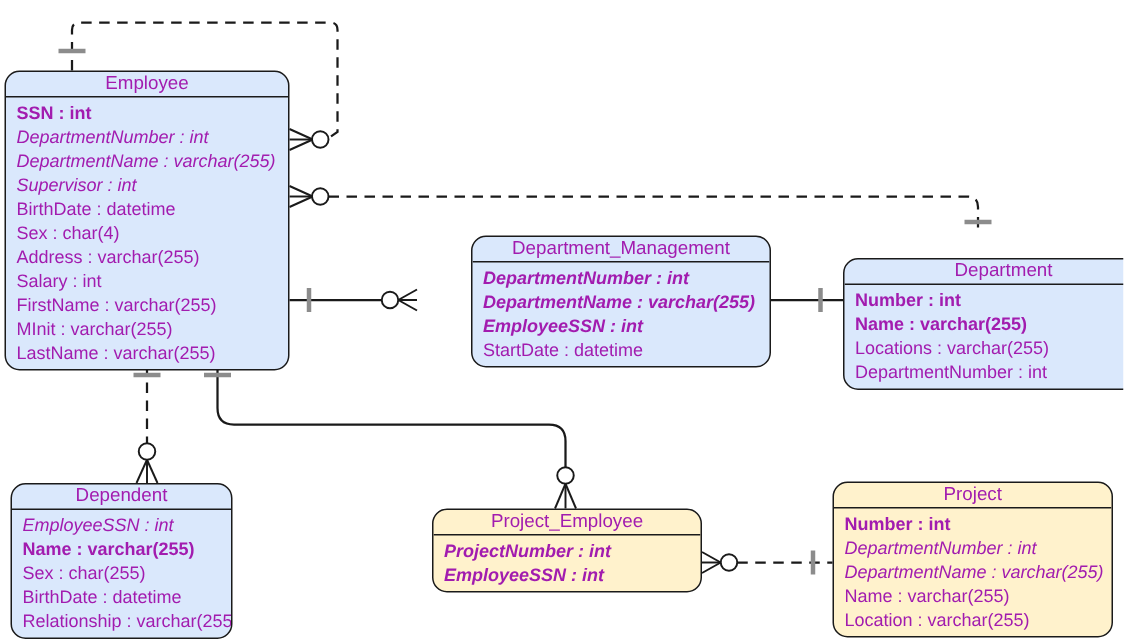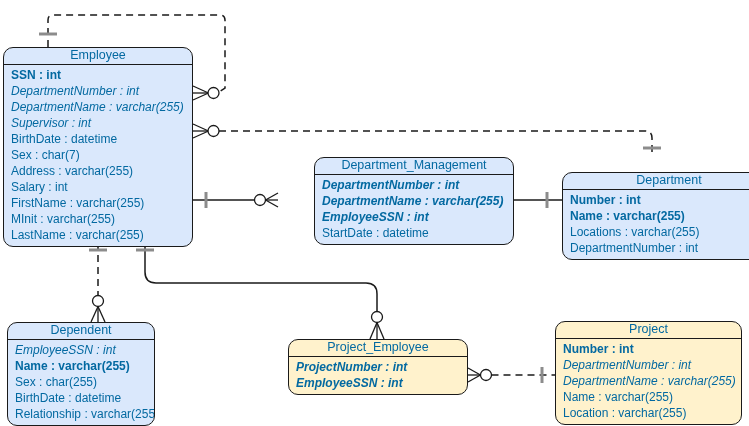--- a/index.html
+++ b/index.html
@@ -19,21 +19,21 @@
     position: absolute;
     left: 0; top: 0;
     width: 749px; height: 426px;
   }
   .entity {
     position: absolute;
     box-sizing: border-box;
     border: 1.5px solid #1a1a1a;
     border-radius: 10px;
     font-size: 12px;
-    color: #0369a1;
+    color: #a21caf;
     line-height: 16px;
     overflow: hidden;
   }
   .entity.blue   { background: #dae8fc; }
   .entity.yellow { background: #fff2cc; }
   .entity-title {
     height: 16px;
     line-height: 15px;
     text-align: center;
     border-bottom: 1.2px solid #1a1a1a;
@@ -118,21 +118,21 @@
     </svg>
   <div id="entity-layer">
       <div class="entity blue" style="left: 3px; top: 47px; width: 190px;">
         <div class="entity-title f-normal">Employee</div>
         <div class="entity-body">
           <div class="field-row f-bold">SSN : int</div>
           <div class="field-row f-italic">DepartmentNumber : int</div>
           <div class="field-row f-italic">DepartmentName : varchar(255)</div>
           <div class="field-row f-italic">Supervisor : int</div>
           <div class="field-row f-normal">BirthDate : datetime</div>
-          <div class="field-row f-normal">Sex : char(7)</div>
+          <div class="field-row f-normal">Sex : char(4)</div>
           <div class="field-row f-normal">Address : varchar(255)</div>
           <div class="field-row f-normal">Salary : int</div>
           <div class="field-row f-normal">FirstName : varchar(255)</div>
           <div class="field-row f-normal">MInit : varchar(255)</div>
           <div class="field-row f-normal">LastName : varchar(255)</div>
         </div>
       </div>
       <div class="entity blue" style="left: 278px; top: 157px; width: 200px; margin-left: 36px;">
         <div class="entity-title f-normal">Department_Management</div>
         <div class="entity-body">

